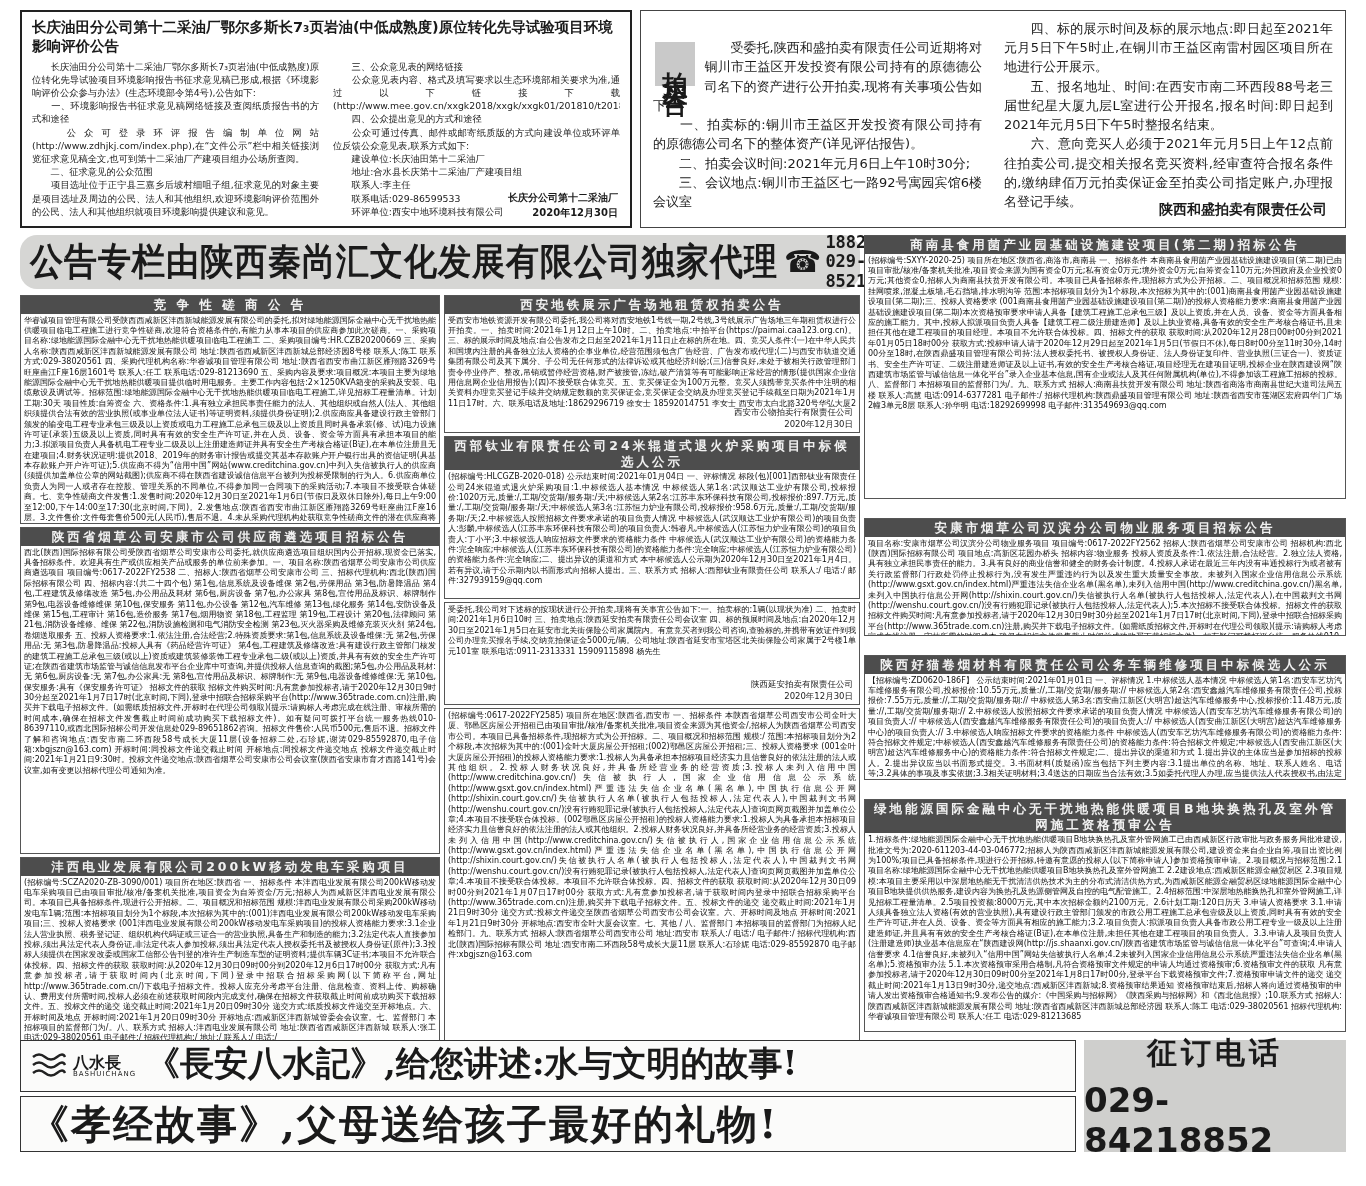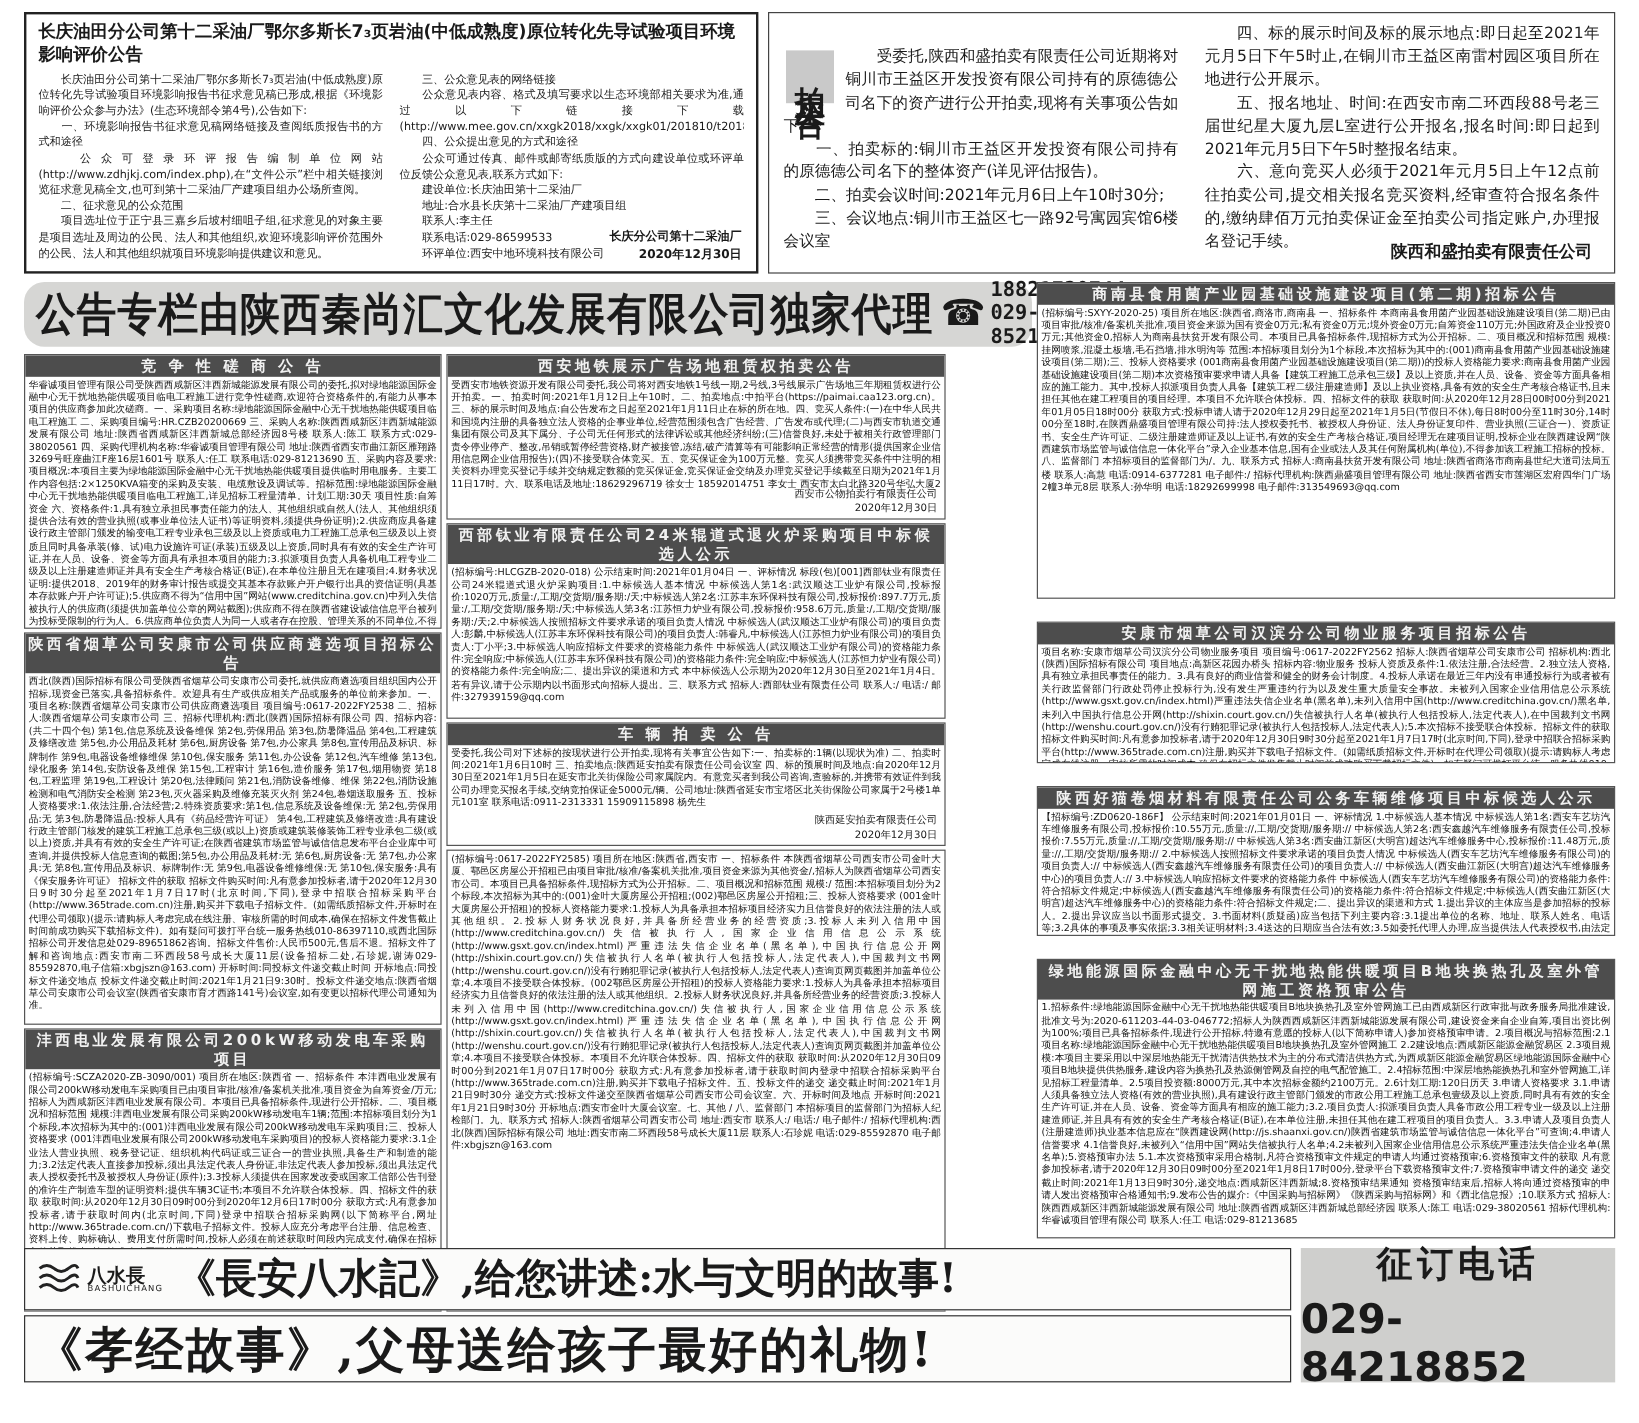--- a/index.html
+++ b/index.html
@@ -23,33 +23,33 @@
   .mid-zone { display:flex; gap:4px; margin-top:7px; height:797px; }
   .left-wrap { width:840px; display:flex; flex-direction:column; }
   .agency-banner { height:54px; background:#d6d6d4; display:flex; align-items:center; padding:0 10px; margin-bottom:6px;border-radius:17px; }
   .agency-text { font-size:33px; font-weight:900; letter-spacing:1px; transform:scaleY(1.12); white-space:nowrap; }
   .phone-wrap { display:flex; align-items:center; margin-left:6px; }
   .phone-glyph { font-size:30px; line-height:1; margin-right:4px; }
   .phone-nums { font-size:17px; font-weight:bold; line-height:1.15; font-family:"DejaVu Sans Mono","Liberation Mono",monospace; }
 
   .cols-2 { display:flex; gap:4px; flex:1; }
   .col { display:flex; flex-direction:column; gap:3px; }
-  .col-left { width:348px;justify-content:flex-end; }
+  .col-left { width:420px;justify-content:flex-end; }
   .col-mid  { width:416px; }
   .col-right { width:482px; display:flex; flex-direction:column; gap:19px; }
 
   .sec { border:1px solid #555; display:flex; flex-direction:column; overflow:hidden; background:#fff; }
   .sec-h { background:#4d4d4d; color:#f2f2f2; font-size:12.5px; font-weight:bold; text-align:center; letter-spacing:3px; padding:1px 2px; line-height:1.25; flex:none; }
   .sec-b { flex:1; overflow:hidden; font-size:8px; line-height:1.3; text-align:justify; padding:2px 3px 1px 3px; color:#111; }
   .sec-sig { flex:none; font-size:8.5px; text-align:right; padding:0 6px 2px 0; white-space:pre-line; line-height:1.35; }
 
   
   .bottom-band { display:flex; gap:8px; margin-top:8px; height:112px; }
   .bottom-left { flex:1; display:flex; flex-direction:column; gap:4px; }
-  .promo-row { border:1px solid #333; background:#fbfbfa; display:flex; align-items:center; padding:17px 8px; overflow:hidden; }
+  .promo-row { border:1px solid #333; background:#fbfbfa; display:flex; padding:0 8px; overflow:hidden; }
   .promo-row.r1 { height:52px; }
   .promo-row.r2 { height:56px; }
   .promo-text { font-family:"DejaVu Serif","Liberation Serif",serif; font-weight:900; white-space:nowrap; }
   .r1 .promo-text { font-size:34px; }
   .r2 .promo-text { font-size:40px; letter-spacing:2px; }
   .logo { display:flex; align-items:center; margin-right:10px; flex:none; }
   .logo svg { display:block; }
   .logo-txt { margin-left:4px; line-height:1; }
   .logo-top { font-size:16px; font-weight:bold; font-family:"DejaVu Serif",serif; }
   .logo-sub { font-size:7px; letter-spacing:1px; }
@@ -142,21 +142,20 @@
             <div class="sec-h">西安地铁展示广告场地租赁权拍卖公告</div>
             <div class="sec-b">受西安市地铁资源开发有限公司委托,我公司将对西安地铁1号线一期,2号线,3号线展示广告场地三年期租赁权进行公开拍卖。一、拍卖时间:2021年1月12日上午10时。二、拍卖地点:中拍平台(https://paimai.caa123.org.cn)。三、标的展示时间及地点:自公告发布之日起至2021年1月11日止在标的所在地。四、竞买人条件:(一)在中华人民共和国境内注册的具备独立法人资格的企事业单位,经营范围须包含广告经营、广告发布或代理;(二)与西安市轨道交通集团有限公司及其下属分、子公司无任何形式的法律诉讼或其他经济纠纷;(三)信誉良好,未处于被相关行政管理部门责令停业停产、整改,吊销或暂停经营资格,财产被接管,冻结,破产清算等有可能影响正常经营的情形(提供国家企业信用信息网企业信用报告);(四)不接受联合体竞买。五、竞买保证金为100万元整。竞买人须携带竞买条件中注明的相关资料办理竞买登记手续并交纳规定数额的竞买保证金,竞买保证金交纳及办理竞买登记手续截至日期为2021年1月11日17时。六、联系电话及地址:18629296719 徐女士 18592014751 李女士 西安市太白北路320号华弘大厦2层</div>
             <div class="sec-sig">西安市公物拍卖行有限责任公司
 2020年12月30日</div>
           </section>
           <section class="sec" style="height:163px">
             <div class="sec-h">西部钛业有限责任公司24米辊道式退火炉采购项目中标候选人公示</div>
             <div class="sec-b">(招标编号:HLCGZB-2020-018) 公示结束时间:2021年01月04日 一、评标情况 标段(包)[001]西部钛业有限责任公司24米辊道式退火炉采购项目:1.中标候选人基本情况 中标候选人第1名:武汉顺达工业炉有限公司,投标报价:1020万元,质量:/,工期/交货期/服务期:/天;中标候选人第2名:江苏丰东环保科技有限公司,投标报价:897.7万元,质量:/,工期/交货期/服务期:/天;中标候选人第3名:江苏恒力炉业有限公司,投标报价:958.6万元,质量:/,工期/交货期/服务期:/天;2.中标候选人按照招标文件要求承诺的项目负责人情况 中标候选人(武汉顺达工业炉有限公司)的项目负责人:彭麟,中标候选人(江苏丰东环保科技有限公司)的项目负责人:韩睿凡,中标候选人(江苏恒力炉业有限公司)的项目负责人:丁小平;3.中标候选人响应招标文件要求的资格能力条件 中标候选人(武汉顺达工业炉有限公司)的资格能力条件:完全响应;中标候选人(江苏丰东环保科技有限公司)的资格能力条件:完全响应;中标候选人(江苏恒力炉业有限公司)的资格能力条件:完全响应;二、提出异议的渠道和方式 本中标候选人公示期为2020年12月30日至2021年1月4日。若有异议,请于公示期内以书面形式向招标人提出。三、联系方式 招标人:西部钛业有限责任公司 联系人:/ 电话:/ 邮件:327939159@qq.com</div>
           </section>
           <section class="sec" style="height:103px">
-            <div class="sec-h">车 辆 拍 卖 公 告</div>
             <div class="sec-b">受委托,我公司对下述标的按现状进行公开拍卖,现将有关事宜公告如下:一、拍卖标的:1辆(以现状为准) 二、拍卖时间:2021年1月6日10时 三、拍卖地点:陕西延安拍卖有限责任公司会议室 四、标的预展时间及地点:自2020年12月30日至2021年1月5日在延安市北关街保险公司家属院内。有意竞买者到我公司咨询,查验标的,并携带有效证件到我公司办理竞买报名手续,交纳竞拍保证金5000元/辆。公司地址:陕西省延安市宝塔区北关街保险公司家属于2号楼1单元101室 联系电话:0911-2313331 15909115898 杨先生</div>
             <div class="sec-sig">陕西延安拍卖有限责任公司
 2020年12月30日</div>
           </section>
           <section class="sec" style="flex:1">
             <div class="sec-b">(招标编号:0617-2022FY2585) 项目所在地区:陕西省,西安市 一、招标条件 本陕西省烟草公司西安市公司金叶大厦、鄠邑区房屋公开招租已由项目审批/核准/备案机关批准,项目资金来源为其他资金/,招标人为陕西省烟草公司西安市公司。本项目已具备招标条件,现招标方式为公开招标。二、项目概况和招标范围 规模:/ 范围:本招标项目划分为2个标段,本次招标为其中的:(001)金叶大厦房屋公开招租;(002)鄠邑区房屋公开招租;三、投标人资格要求 (001金叶大厦房屋公开招租)的投标人资格能力要求:1.投标人为具备承担本招标项目经济实力且信誉良好的依法注册的法人或其他组织。2.投标人财务状况良好,并具备所经营业务的经营资质;3.投标人未列入信用中国(http://www.creditchina.gov.cn/)失信被执行人,国家企业信用信息公示系统(http://www.gsxt.gov.cn/index.html)严重违法失信企业名单(黑名单),中国执行信息公开网(http://shixin.court.gov.cn/)失信被执行人名单(被执行人包括投标人,法定代表人),中国裁判文书网(http://wenshu.court.gov.cn/)没有行贿犯罪记录(被执行人包括投标人,法定代表人)查询页网页截图并加盖单位公章;4.本项目不接受联合体投标。(002鄠邑区房屋公开招租)的投标人资格能力要求:1.投标人为具备承担本招标项目经济实力且信誉良好的依法注册的法人或其他组织。2.投标人财务状况良好,并具备所经营业务的经营资质;3.投标人未列入信用中国(http://www.creditchina.gov.cn/)失信被执行人,国家企业信用信息公示系统(http://www.gsxt.gov.cn/index.html)严重违法失信企业名单(黑名单),中国执行信息公开网(http://shixin.court.gov.cn/)失信被执行人名单(被执行人包括投标人,法定代表人),中国裁判文书网(http://wenshu.court.gov.cn/)没有行贿犯罪记录(被执行人包括投标人,法定代表人)查询页网页截图并加盖单位公章;4.本项目不接受联合体投标。本项目不允许联合体投标。四、招标文件的获取 获取时间:从2020年12月30日09时00分到2021年1月07日17时00分 获取方式:凡有意参加投标者,请于获取时间内登录中招联合招标采购平台(http://www.365trade.com.cn)注册,购买并下载电子招标文件。五、投标文件的递交 递交截止时间:2021年1月21日9时30分 递交方式:投标文件递交至陕西省烟草公司西安市公司会议室。六、开标时间及地点 开标时间:2021年1月21日9时30分 开标地点:西安市金叶大厦会议室。七、其他 / 八、监督部门 本招标项目的监督部门为招标人纪检部门。九、联系方式 招标人:陕西省烟草公司西安市公司 地址:西安市 联系人:/ 电话:/ 电子邮件:/ 招标代理机构:西北(陕西)国际招标有限公司 地址:西安市南二环西段58号成长大厦11层 联系人:石珍妮 电话:029-85592870 电子邮件:xbgjszn@163.com</div>
           </section>
         </div>
       </div>
     </div>

